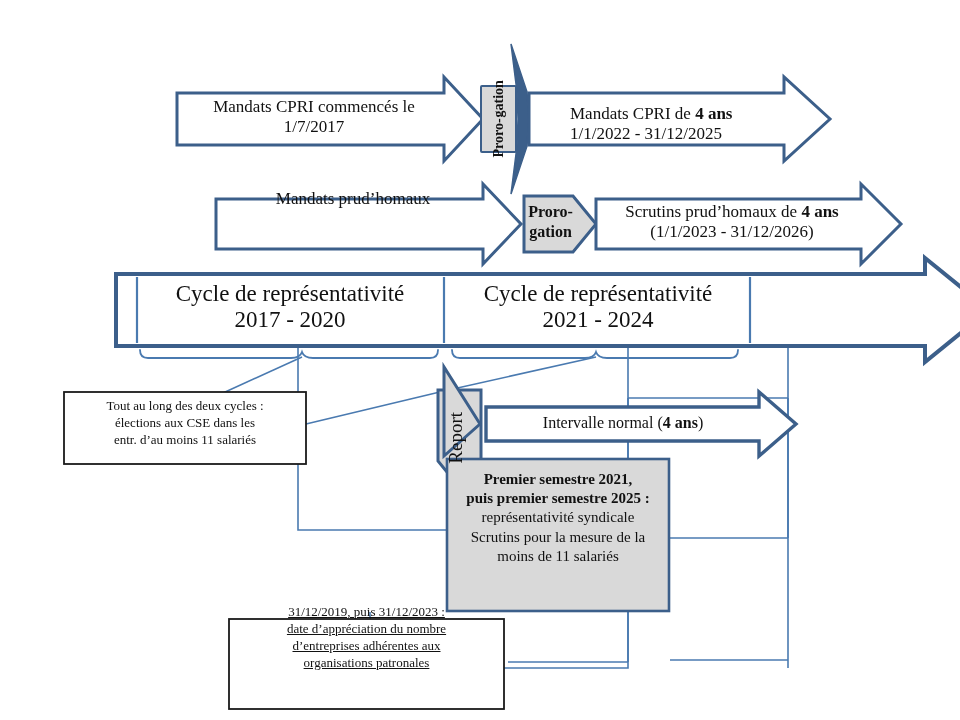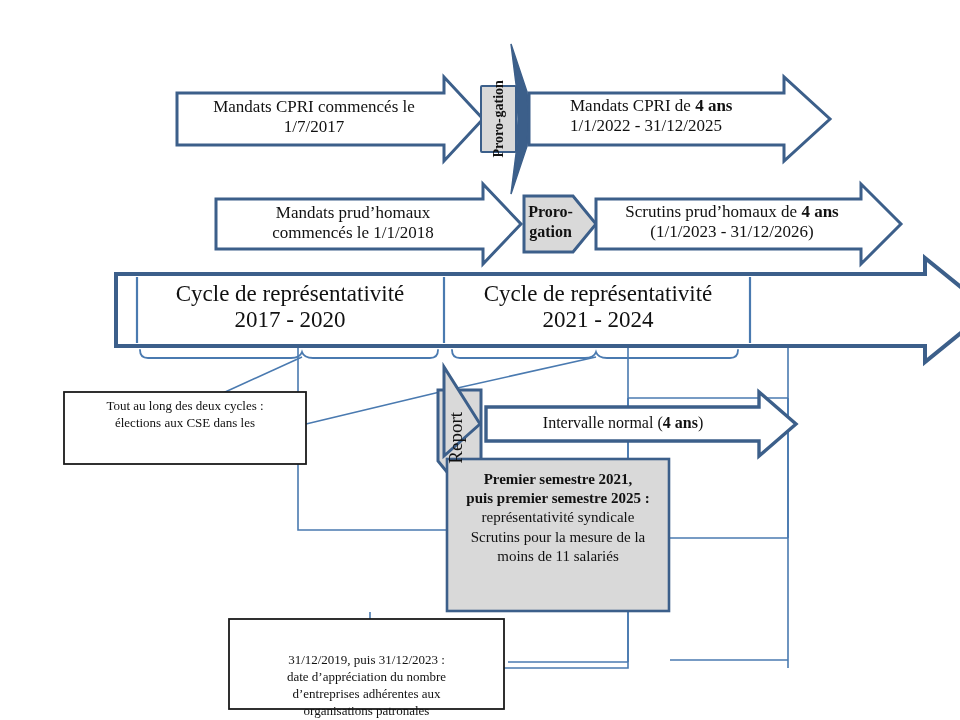--- a/index.html
+++ b/index.html
@@ -107,30 +107,29 @@
     <div>1/7/2017</div>
   </div>
 
   <div class="abs" style="left:441px;top:86px;width:35px;height:66px;display:flex;align-items:center;justify-content:center;">
     <div class="vert" style="display:flex;gap:1px;">
       <span>Proro-</span>
       <span>gation</span>
     </div>
   </div>
 
-  <div class="txt arrowlabel" style="left:530px;top:96px;width:300px;text-align:left;">
+  <div class="txt arrowlabel" style="left:530px;top:104px;width:300px;text-align:left;">
     <div>
       <span>Mandats CPRI de </span><span class="b">4 ans</span>
     </div>
     <div>1/1/2022 - 31/12/2025</div>
   </div>
 
-  <div class="txt arrowlabel" style="left:184px;top:203px;width:258px;">
+  <div class="txt arrowlabel" style="left:184px;top:189px;width:258px;">
     <div>Mandats prud’homaux</div>
-    <div>commencés le 1/1/2018</div>
   </div>
 
   <div class="txt" style="left:483px;top:202px;width:55px;font-size:16px;font-weight:bold;line-height:1.22;">
     <div>Proro-</div>
     <div>gation</div>
   </div>
 
   <div class="txt arrowlabel" style="left:566px;top:202px;width:252px;">
     <div>
       <span>Scrutins prud’homaux de </span><span class="b">4 ans</span>
@@ -144,38 +143,39 @@
   </div>
 
   <div class="txt cyclelabel" style="left:408px;top:281px;width:300px;">
     <div>Cycle de représentativité</div>
     <div>2021 - 2024</div>
   </div>
 
   <div class="txt notebox" style="left:28px;top:398px;width:234px;">
     <div>Tout au long des deux cycles :</div>
     <div>élections aux CSE dans les</div>
+    <div>entr. d’au moins 11 salariés</div>
   </div>
 
   <div class="abs" style="left:398px;top:390px;width:34px;height:96px;display:flex;align-items:center;justify-content:center;">
     <div class="vert-report">Report</div>
   </div>
 
   <div class="txt small-center" style="left:452px;top:414px;width:262px;">
     <span>Intervalle normal (</span><span class="b">4 ans</span><span>)</span>
   </div>
 
   <div class="txt graybox" style="left:411px;top:470px;width:214px;">
     <div class="b">Premier semestre 2021,</div>
     <div class="b">puis premier semestre 2025 :</div>
     <div>représentativité syndicale</div>
     <div>Scrutins pour la mesure de la</div>
     <div>moins de 11 salariés</div>
   </div>
 
-  <div class="txt notebox" style="left:193px;top:652px;width:267px;">
+  <div class="txt notebox" style="left:193px;top:604px;width:267px;text-decoration:underline;">
     <div>31/12/2019, puis 31/12/2023 :</div>
     <div>date d’appréciation du nombre</div>
     <div>d’entreprises adhérentes aux</div>
     <div>organisations patronales</div>
   </div>
 
 </div>
 
 </body></html>

